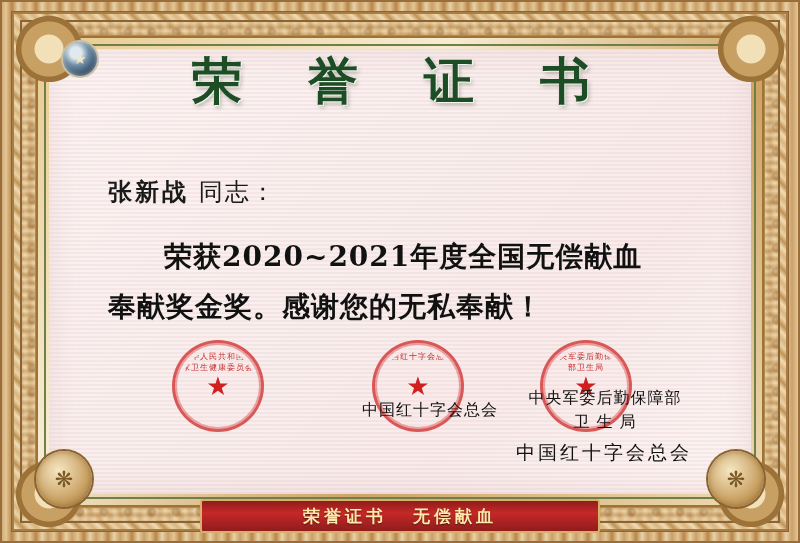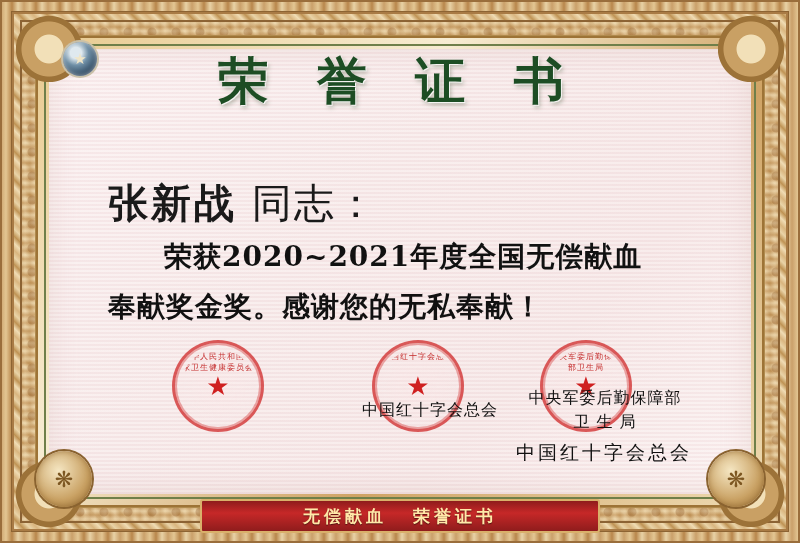--- a/index.html
+++ b/index.html
@@ -121,33 +121,33 @@
     background: radial-gradient(circle at 38% 32%, #dfe9ef 0 18%, #6f8fa6 40%, #29425a 75%, #16283a);
     box-shadow: 0 0 0 2px #c9c0a8, inset 0 0 5px rgba(255,255,255,0.6);
     display: flex; align-items: center; justify-content: center;
     color: #f0e6c8; font-size: 15px;
   }
 
   .title {
     position: absolute;
     left: 49px; right: 49px; top: 48px;
     text-align: center;
-    font-family: Liberation Serif, serif;
+    font-family: Liberation Mono, monospace;
     font-size: 50px;
     font-weight: bold;
     letter-spacing: 18px;
     color: #1d4d24;
     text-shadow: 1px 1px 0 rgba(255,255,255,0.8), 2px 3px 4px rgba(60,80,50,0.35);
   }
 
   .salutation {
     position: absolute;
     left: 108px; top: 176px;
     font-family: "DejaVu Serif", serif;
-    font-size: 40px;
+    font-size: 24px;
     color: #1a1a1a;
     letter-spacing: 2px;
   }
   .salutation .name {
     font-weight: bold;
     letter-spacing: 3px;
   }
 
   .body-text {
     position: absolute;
@@ -284,17 +284,17 @@
   </div>
 
   <div class="org-block org3">
     <div>中央军委后勤保障部</div>
     <div>卫 生 局</div>
   </div>
 
   <div class="date">中国红十字会总会</div>
 
   <div class="ribbon">
+    <span>荣誉证书</span>
     <span>无偿献血</span>
-    <span>荣誉证书</span>
   </div>
 
 </div>
 
 </body></html>

